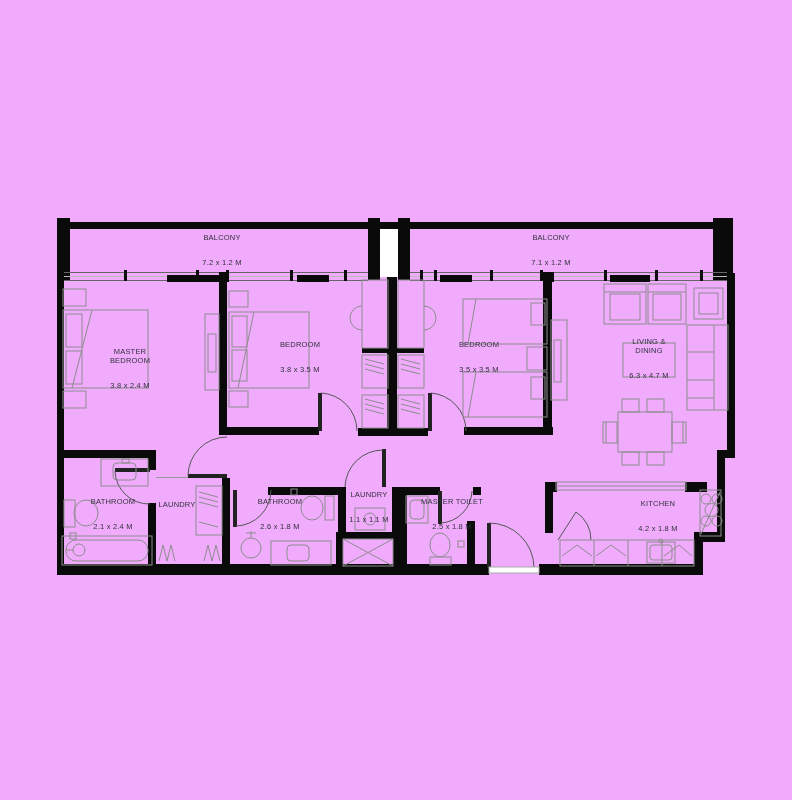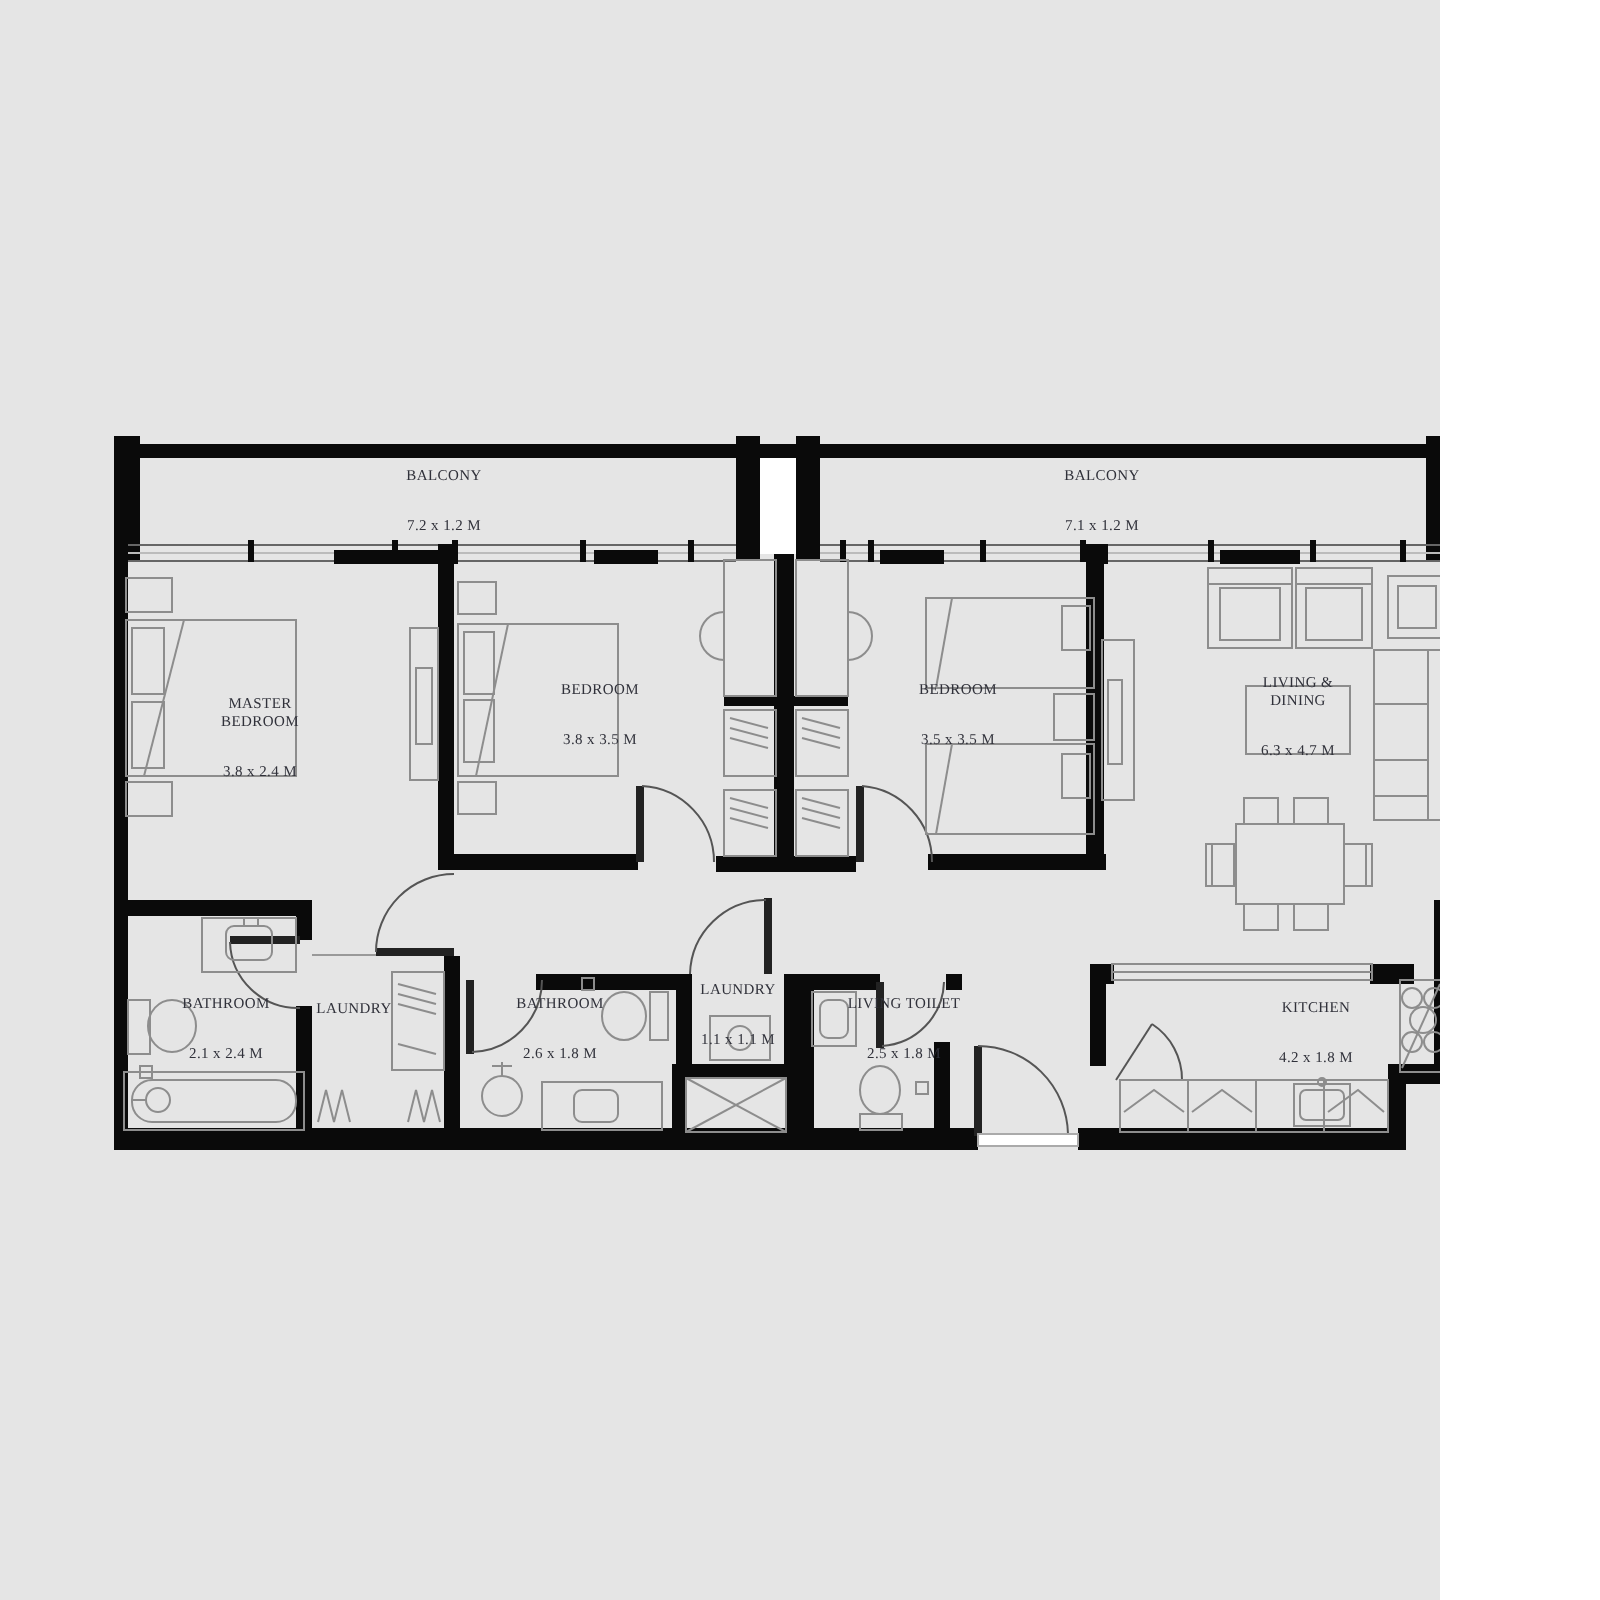--- a/index.html
+++ b/index.html
@@ -1,17 +1,17 @@
 <!DOCTYPE html>
 <html><head>
 <meta charset="utf-8">
 <style>
   html,body{margin:0;padding:0;background:#ffffff;}
-  .canvas{position:relative;width:720px;height:800px;background:#e5e5e5;overflow:hidden;
-          font-family:Liberation Serif, serif;}
+  .canvas{position:relative;width:792px;height:800px;background:#f0abfc;overflow:hidden;
+          font-family:Liberation Sans, sans-serif;}
   .plan-svg{position:absolute;left:0;top:0;}
   .room-label{position:absolute;transform:translate(-50%,-50%);text-align:center;
               color:#30313a;pointer-events:none;}
   .room-label .rn{font-size:7.5px;line-height:9px;letter-spacing:.2px;white-space:normal;}
   .room-label .rd{font-size:7.5px;line-height:9px;letter-spacing:.2px;white-space:nowrap;margin-top:16px;}
   .w56 .rn{width:56px;margin:13px auto;}
   .w50 .rn{width:50px;margin:0 auto;}
 </style>
 </head>
 <body>
@@ -342,21 +342,21 @@
   </div>
   <div class="room-label" style="left:280px;top:514px;">
     <div class="rn">BATHROOM</div>
     <div class="rd">2.6 x 1.8 M</div>
   </div>
   <div class="room-label" style="left:369px;top:507px;">
     <div class="rn">LAUNDRY</div>
     <div class="rd">1.1 x 1.1 M</div>
   </div>
   <div class="room-label" style="left:452px;top:514px;">
-    <div class="rn">LIVING TOILET</div>
+    <div class="rn">MASTER TOILET</div>
     <div class="rd">2.5 x 1.8 M</div>
   </div>
   <div class="room-label" style="left:658px;top:516px;">
     <div class="rn">KITCHEN</div>
     <div class="rd">4.2 x 1.8 M</div>
   </div>
 
 </div>
 
 </body></html>

